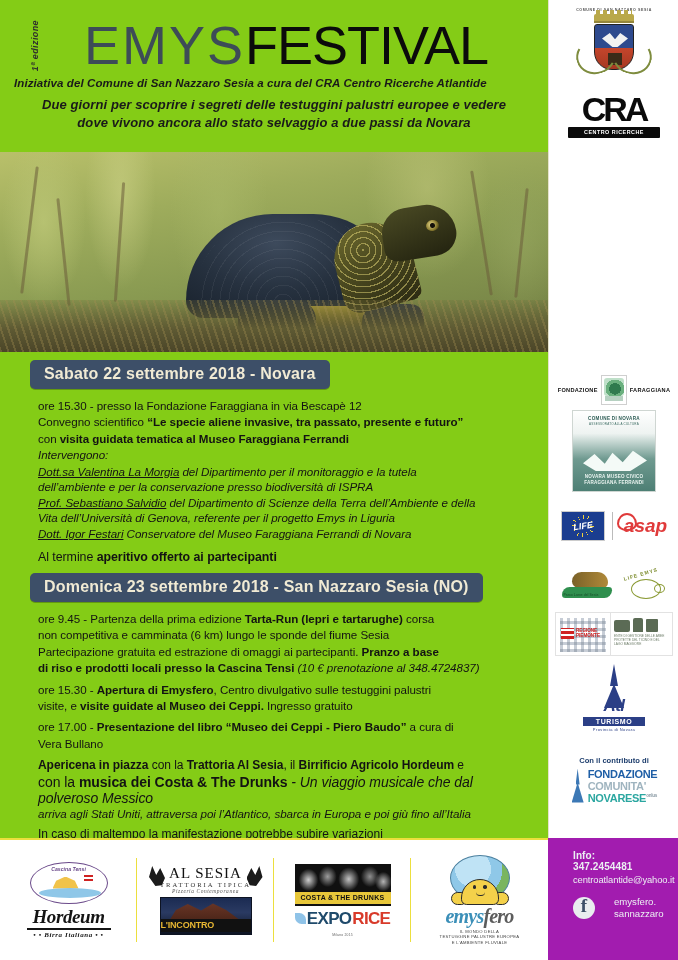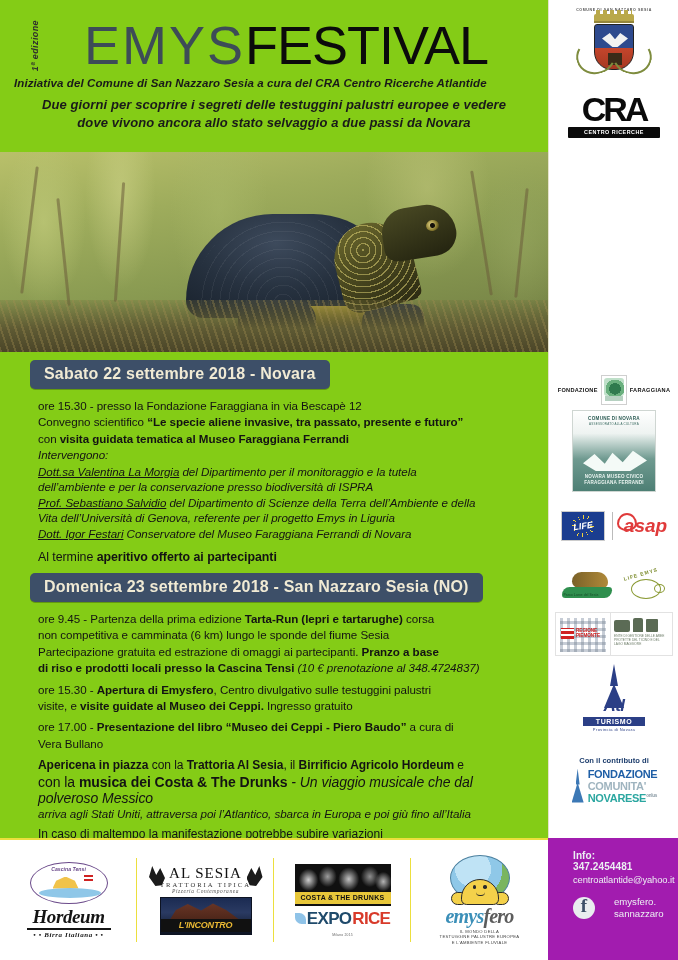--- a/index.html
+++ b/index.html
@@ -310,22 +310,22 @@
   .sesia .t2 { font-family:"Liberation Serif", serif; font-size:5.4px; font-style:italic; color:#555; letter-spacing:.6px;}
   .sesia .lf, .sesia .rf { position:absolute; top:1px; width:16px; height:20px; background:#1b1b1b;
         clip-path:polygon(0 60%,30% 10%,55% 45%,80% 0,100% 55%,60% 100%,20% 96%);}
   .sesia .lf{ left:-2px; transform:scaleX(-1);} .sesia .rf{ right:-2px;}
   .incontro { width:92px; height:38px; background:linear-gradient(180deg,#1b2b52 0%,#2a3a62 40%,#0d1322 100%);
         position:relative; overflow:hidden; border:1px solid #0d1322;}
   .incontro .roof{ position:absolute; left:8px; top:4px; width:74px; height:20px;
         background:linear-gradient(180deg,#6a3626,#4a2418);
         clip-path:polygon(0 100%,10% 40%,26% 10%,44% 42%,60% 8%,78% 40%,100% 100%);}
   .incontro .band{ position:absolute; left:0; right:0; bottom:2px; height:13px; background:#111;}
-  .incontro .band span{ display:block; text-align:center; font-size:9px; font-weight:700; color:#e8b733;
-        font-style:italic; line-height:13px; letter-spacing:-.2px;border-radius:6px;}
+  .incontro .band span{ display:block; text-align:left; font-size:9px; font-weight:700; color:#e8b733;
+        line-height:13px; letter-spacing:-.2px;border-radius:6px;}
 
   
   .costa { width:96px; height:42px; background:#101010; position:relative; overflow:hidden;}
   .costa .ppl { position:absolute; inset:0;
         background:
           radial-gradient(ellipse 14px 16px at 14% 38%, #cfcfcf, transparent 70%),
           radial-gradient(ellipse 13px 15px at 34% 30%, #9d9d9d, transparent 70%),
           radial-gradient(ellipse 15px 17px at 56% 36%, #c4c4c4, transparent 70%),
           radial-gradient(ellipse 13px 15px at 78% 30%, #8f8f8f, transparent 70%),
           radial-gradient(ellipse 12px 14px at 92% 42%, #b5b5b5, transparent 70%);}

